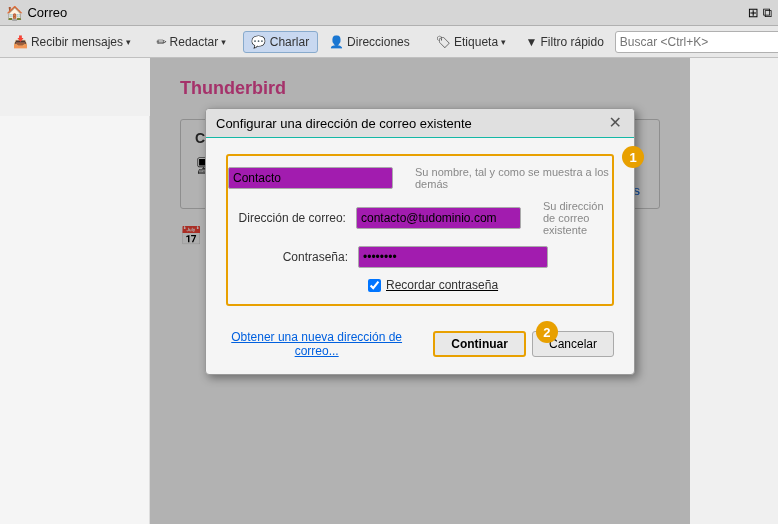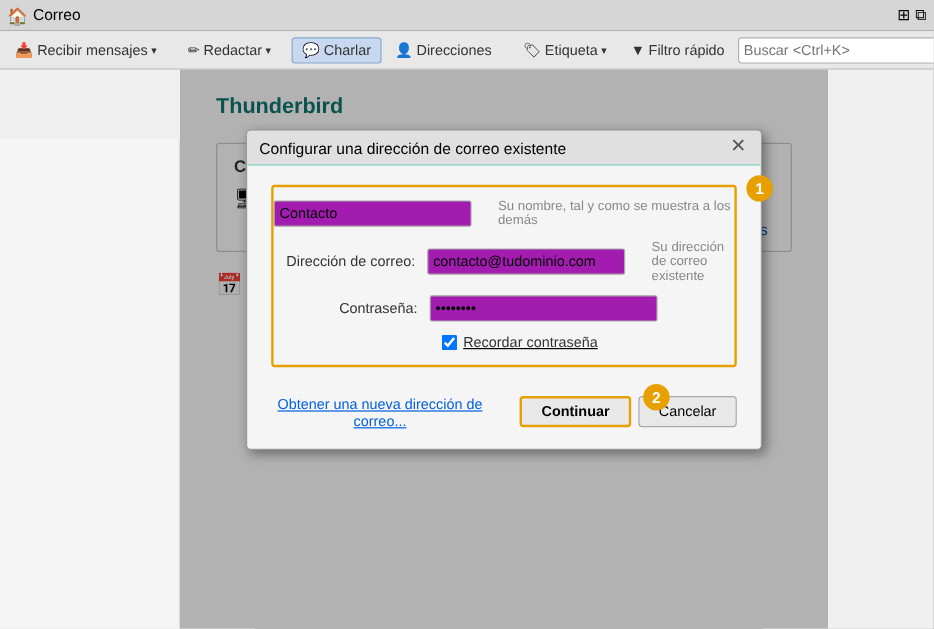--- a/index.html
+++ b/index.html
@@ -66,21 +66,21 @@
     }
     .sidebar {
       position: absolute;
       left: 0; top: 58px;
       width: 150px;
       height: calc(524px - 58px);
       background: #f5f5f5;
       border-right: 1px solid #ddd;
     }
 
-    .page-title { font-size: 18px; font-weight: bold; color: #0f766e; margin-bottom: 20px; }
+    .page-title { font-size: 18px; font-weight: bold; color: #ec4899; margin-bottom: 20px; }
 
     .section-box {
       border: 1px solid #ccc;
       border-radius: 3px;
       margin-bottom: 16px;
       padding: 10px 14px;
       width: 480px;
     }
     .section-title { font-size: 14px; font-weight: bold; color: #333; margin-bottom: 10px; }
 
@@ -142,21 +142,21 @@
       width: 190px; height: 22px; border: 1px solid #aaa; border-radius: 2px;
       padding: 2px 4px; font-size: 12px; background: #a21caf;
     }
     .form-hint { font-size: 11px; color: #888; margin-left: 16px; }
 
     .checkbox-row { display: flex; align-items: center; margin-left: 140px; margin-bottom: 8px; text-decoration: underline; }
     .checkbox-row input { margin-right: 5px; }
     .checkbox-label { font-size: 12px; color: #333; cursor: pointer; }
 
     .dialog-footer {
-      display: flex; align-items: flex-start; justify-content: space-between;
+      display: flex; align-items: center; justify-content: space-between;
       padding: 10px 20px 0 20px;
       gap: 26px;
     }
     .btn-link {
       font-size: 12px; color: #0060df; cursor: pointer; text-decoration: underline;
       background: none; border: none;
     }
     .btn-row { display: flex; gap: 6px; }
     .btn {
       padding: 4px 16px; font-size: 12px; cursor: pointer; border-radius: 3px;

